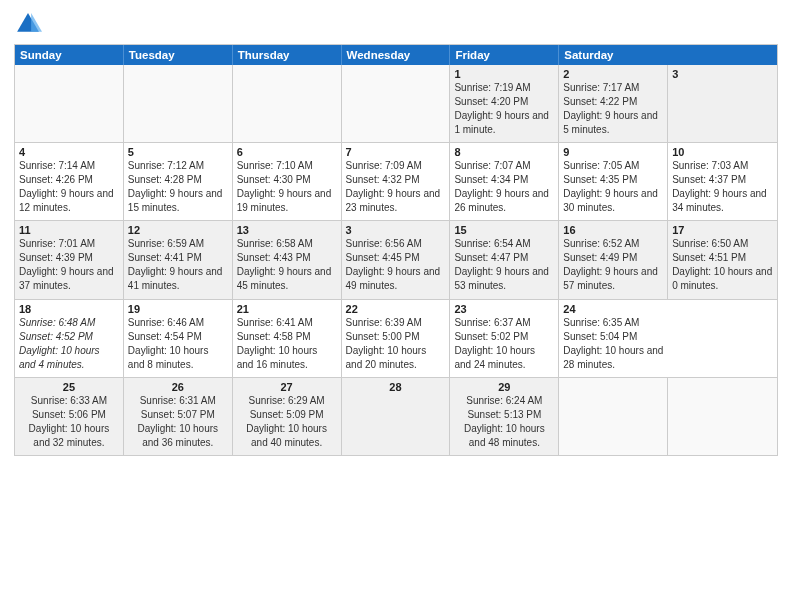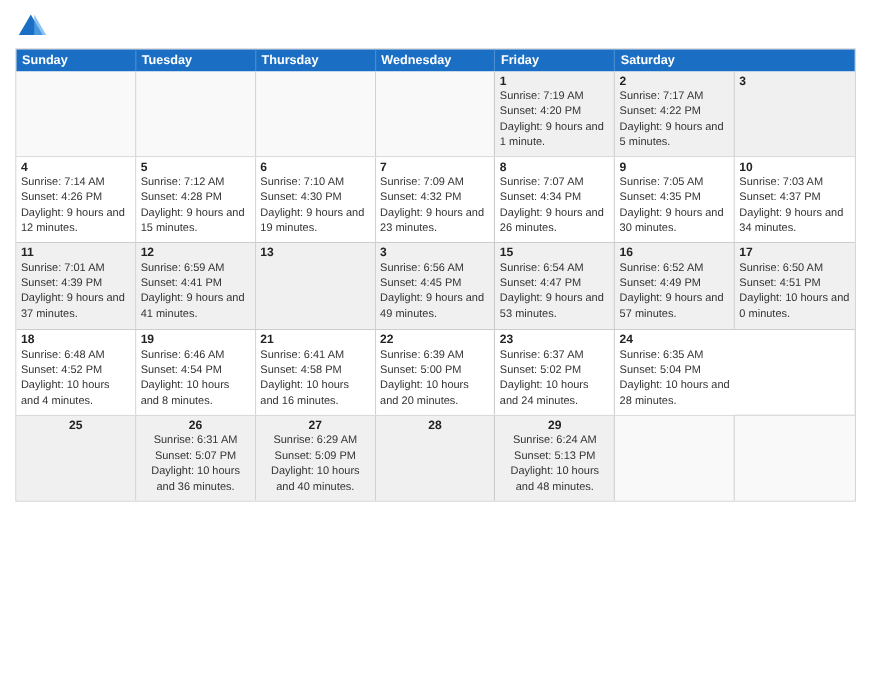--- a/index.html
+++ b/index.html
@@ -210,20 +210,23 @@
 Daylight: 9 hours and 37 minutes.</div>
           </div>
           <div class="cal-cell shaded">
             <div class="day-num">12</div>
             <div class="day-info" style="white-space: pre-line;">Sunrise: 6:59 AM
 Sunset: 4:41 PM
 Daylight: 9 hours and 41 minutes.</div>
           </div>
           <div class="cal-cell shaded">
             <div class="day-num">13</div>
+            <div class="day-info" style="white-space: pre-line;">Sunrise: 6:58 AM
+Sunset: 4:43 PM
+Daylight: 9 hours and 45 minutes.</div>
           </div>
           <div class="cal-cell shaded">
             <div class="day-num">3</div>
             <div class="day-info" style="white-space: pre-line;">Sunrise: 6:56 AM
 Sunset: 4:45 PM
 Daylight: 9 hours and 49 minutes.</div>
           </div>
           <div class="cal-cell shaded">
             <div class="day-num">15</div>
             <div class="day-info" style="white-space: pre-line;">Sunrise: 6:54 AM
@@ -239,21 +242,21 @@
           <div class="cal-cell shaded">
             <div class="day-num">17</div>
             <div class="day-info" style="white-space: pre-line;">Sunrise: 6:50 AM
 Sunset: 4:51 PM
 Daylight: 10 hours and 0 minutes.</div>
           </div>
         </div>
         <div class="cal-week">
           <div class="cal-cell">
             <div class="day-num">18</div>
-            <div class="day-info" style="white-space: pre-line;">Sunrise: 6:48 AM
+            <div class="day-info" style="white-space: pre-line; font-style: italic;">Sunrise: 6:48 AM
 Sunset: 4:52 PM
 Daylight: 10 hours and 4 minutes.</div>
           </div>
           <div class="cal-cell">
             <div class="day-num">19</div>
             <div class="day-info" style="white-space: pre-line;">Sunrise: 6:46 AM
 Sunset: 4:54 PM
 Daylight: 10 hours and 8 minutes.</div>
           </div>
           <div class="cal-cell">
@@ -277,20 +280,23 @@
           <div class="cal-cell">
             <div class="day-num">24</div>
             <div class="day-info" style="white-space: pre-line;">Sunrise: 6:35 AM
 Sunset: 5:04 PM
 Daylight: 10 hours and 28 minutes.</div>
           </div>
         </div>
         <div class="cal-week">
           <div class="cal-cell shaded">
             <div class="day-num">25</div>
+            <div class="day-info" style="white-space: pre-line;">Sunrise: 6:33 AM
+Sunset: 5:06 PM
+Daylight: 10 hours and 32 minutes.</div>
           </div>
           <div class="cal-cell shaded">
             <div class="day-num">26</div>
             <div class="day-info" style="white-space: pre-line;">Sunrise: 6:31 AM
 Sunset: 5:07 PM
 Daylight: 10 hours and 36 minutes.</div>
           </div>
           <div class="cal-cell shaded">
             <div class="day-num">27</div>
             <div class="day-info" style="white-space: pre-line;">Sunrise: 6:29 AM

